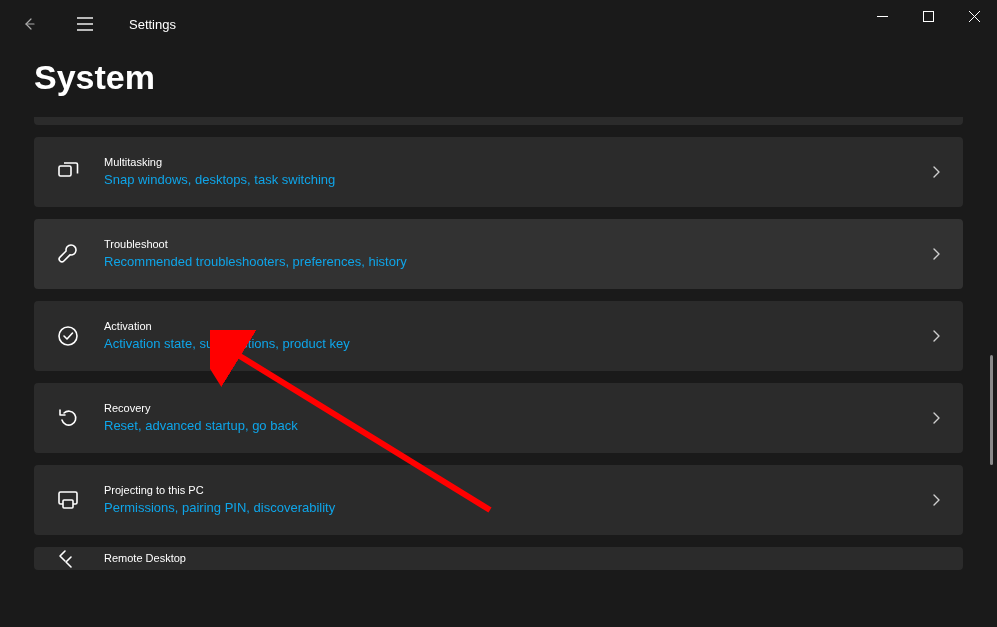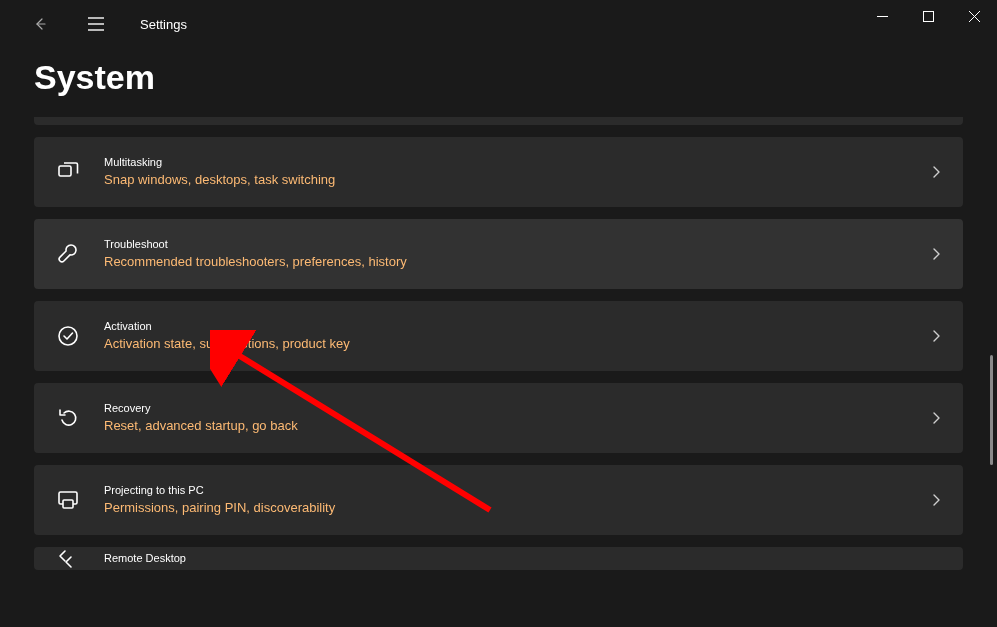--- a/index.html
+++ b/index.html
@@ -9,21 +9,21 @@
     background: #1a1a1a;
     font-family: "Segoe UI", -apple-system, sans-serif;
     color: #ffffff;
     overflow: hidden;
     position: relative;
   }
   .titlebar {
     height: 48px;
     display: flex;
     align-items: center;
-    padding: 0 20px;
+    padding: 0 9px;
     position: relative;
   }
   .titlebar-left {
     display: flex;
     align-items: center;
     gap: 16px;
   }
   .back-btn {
     width: 40px; height: 40px; display:flex; align-items:center; justify-content:center;
     color: #aaa; cursor: pointer;
@@ -72,21 +72,21 @@
   }
   .row-icon {
     width: 28px; height: 28px; display:flex; align-items:center; justify-content:center;
     color: #ffffff;
   }
   .row-text {
     margin-left: 22px;
     flex: 1;
   }
   .row-title { font-size: 11px; color: #ffffff; line-height: 1.3; }
-  .row-desc  { font-size: 13px; color: #fdba74; line-height: 1.3; margin-top: 2px; }
+  .row-desc  { font-size: 13px; color: #0ea5e9; line-height: 1.3; margin-top: 2px; }
   .chevron {
     color: #cfcfcf;
   }
   .scroll-thumb {
     position: absolute; right: 4px; top: 355px; width: 3px; height: 110px;
     background: #8a8a8a; border-radius: 2px;
   }
   svg { display:block; }
   .arrow-annotation {
     position: absolute;

